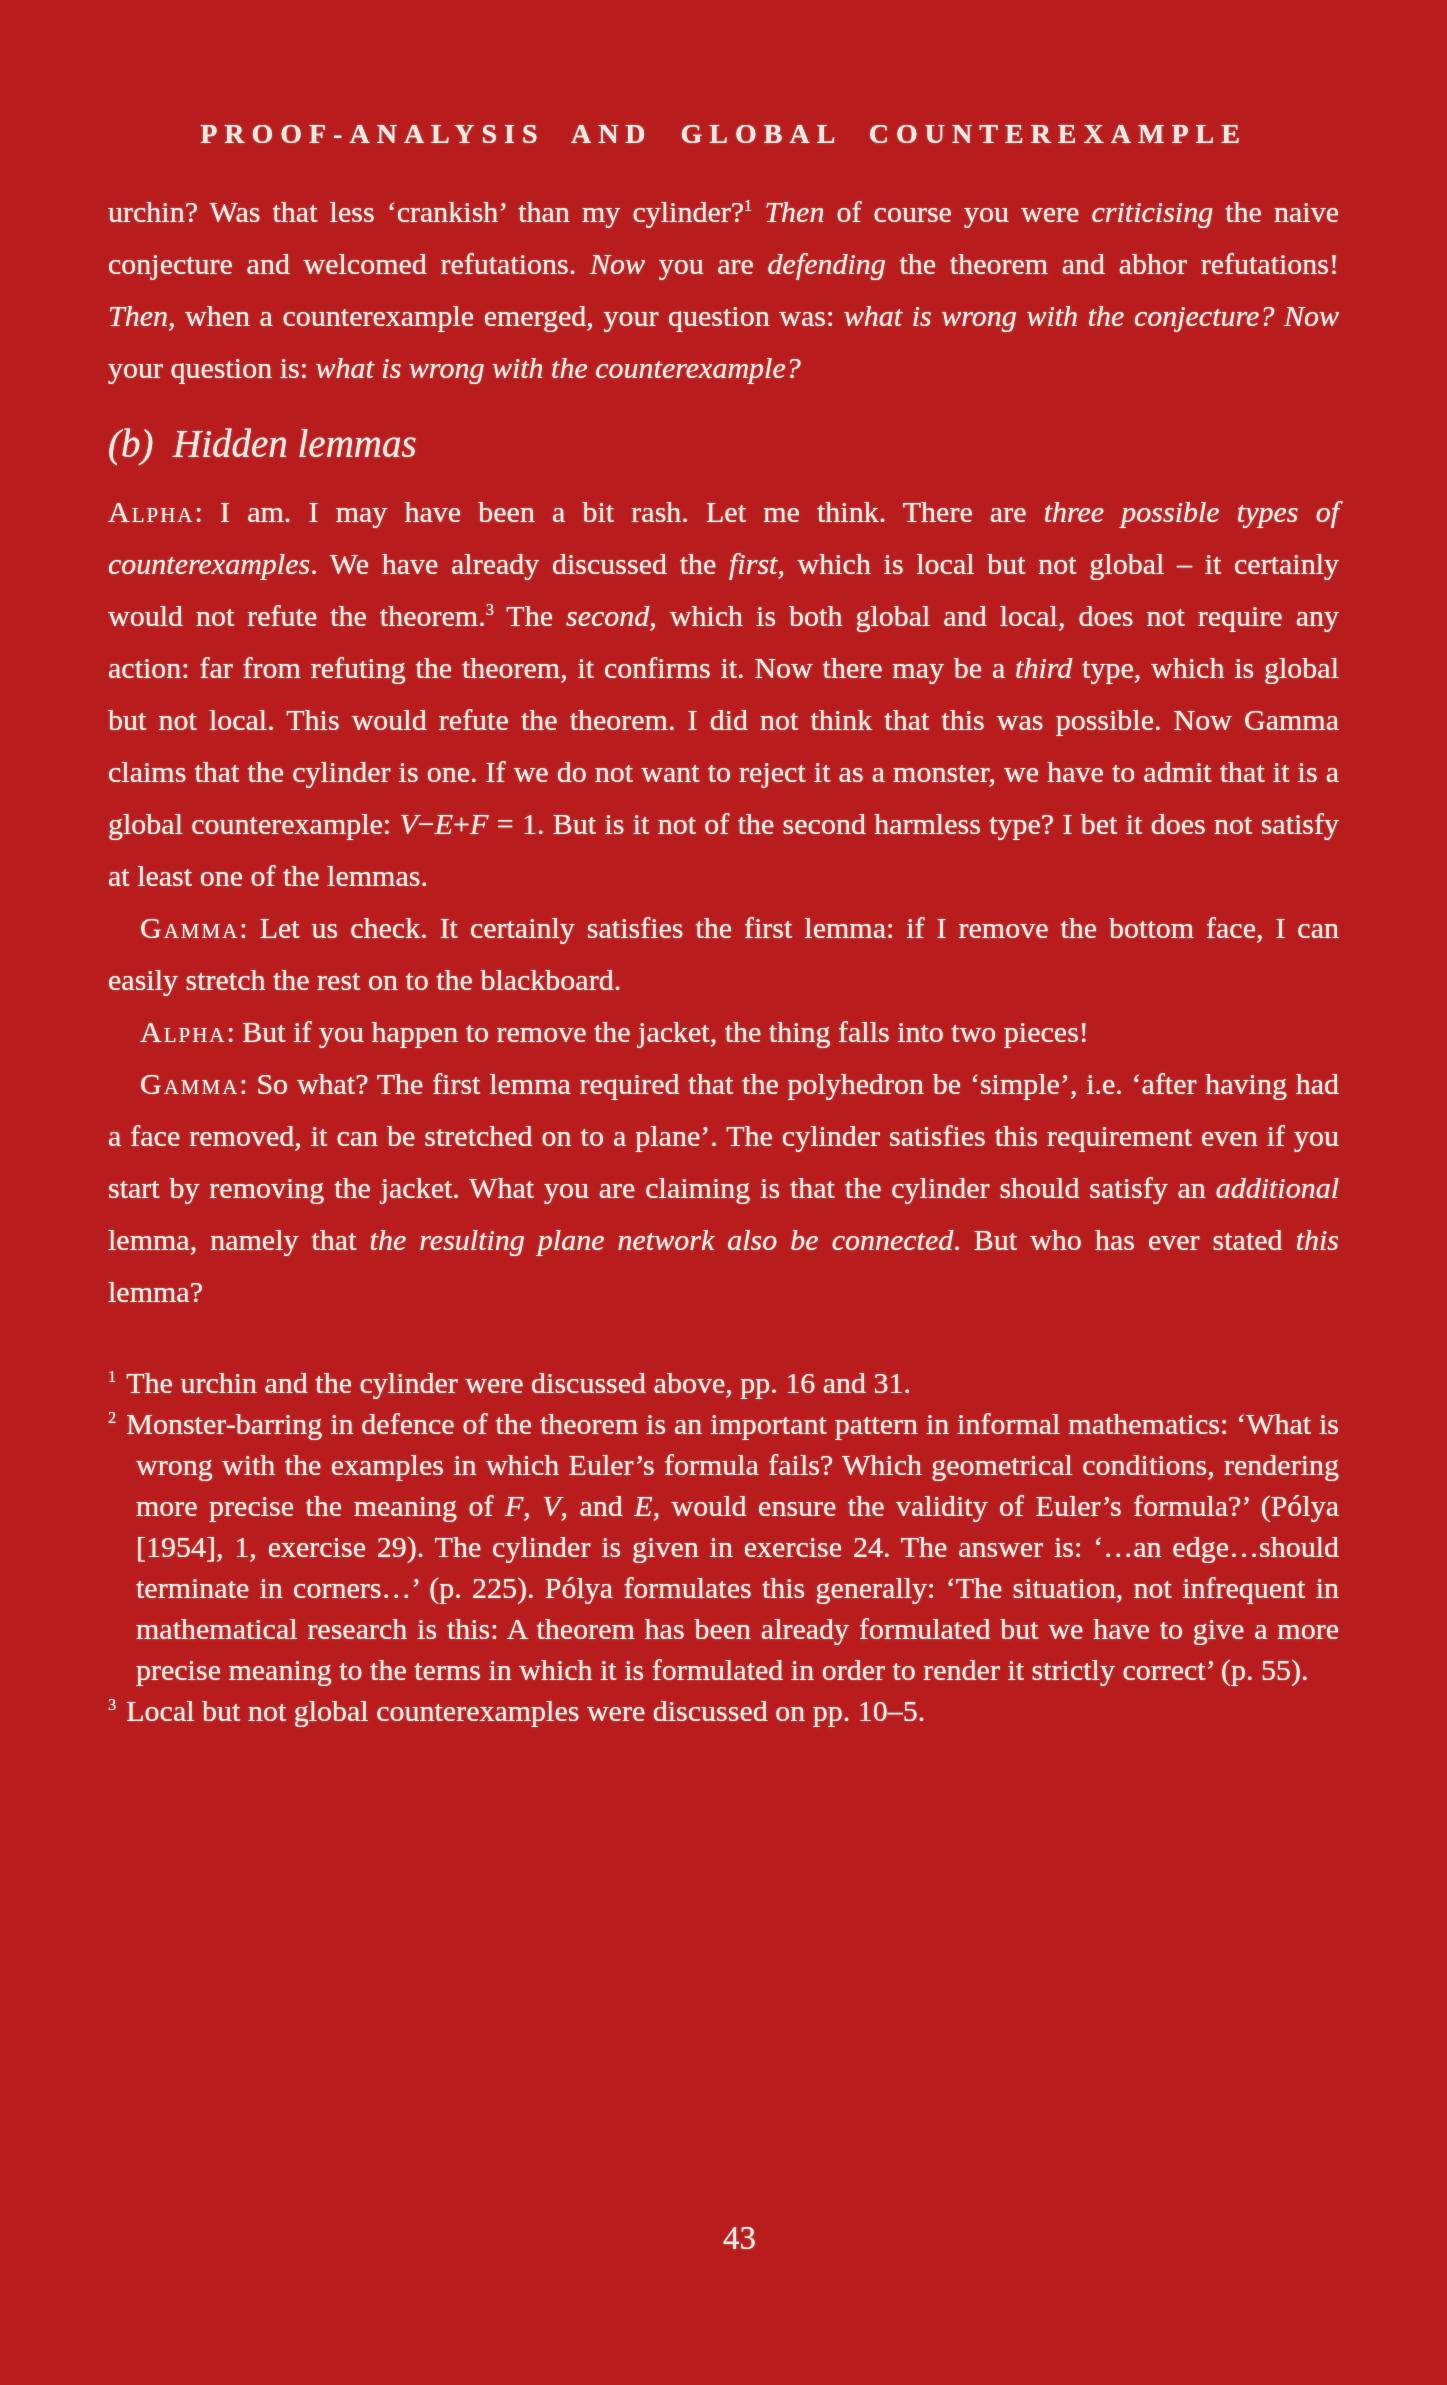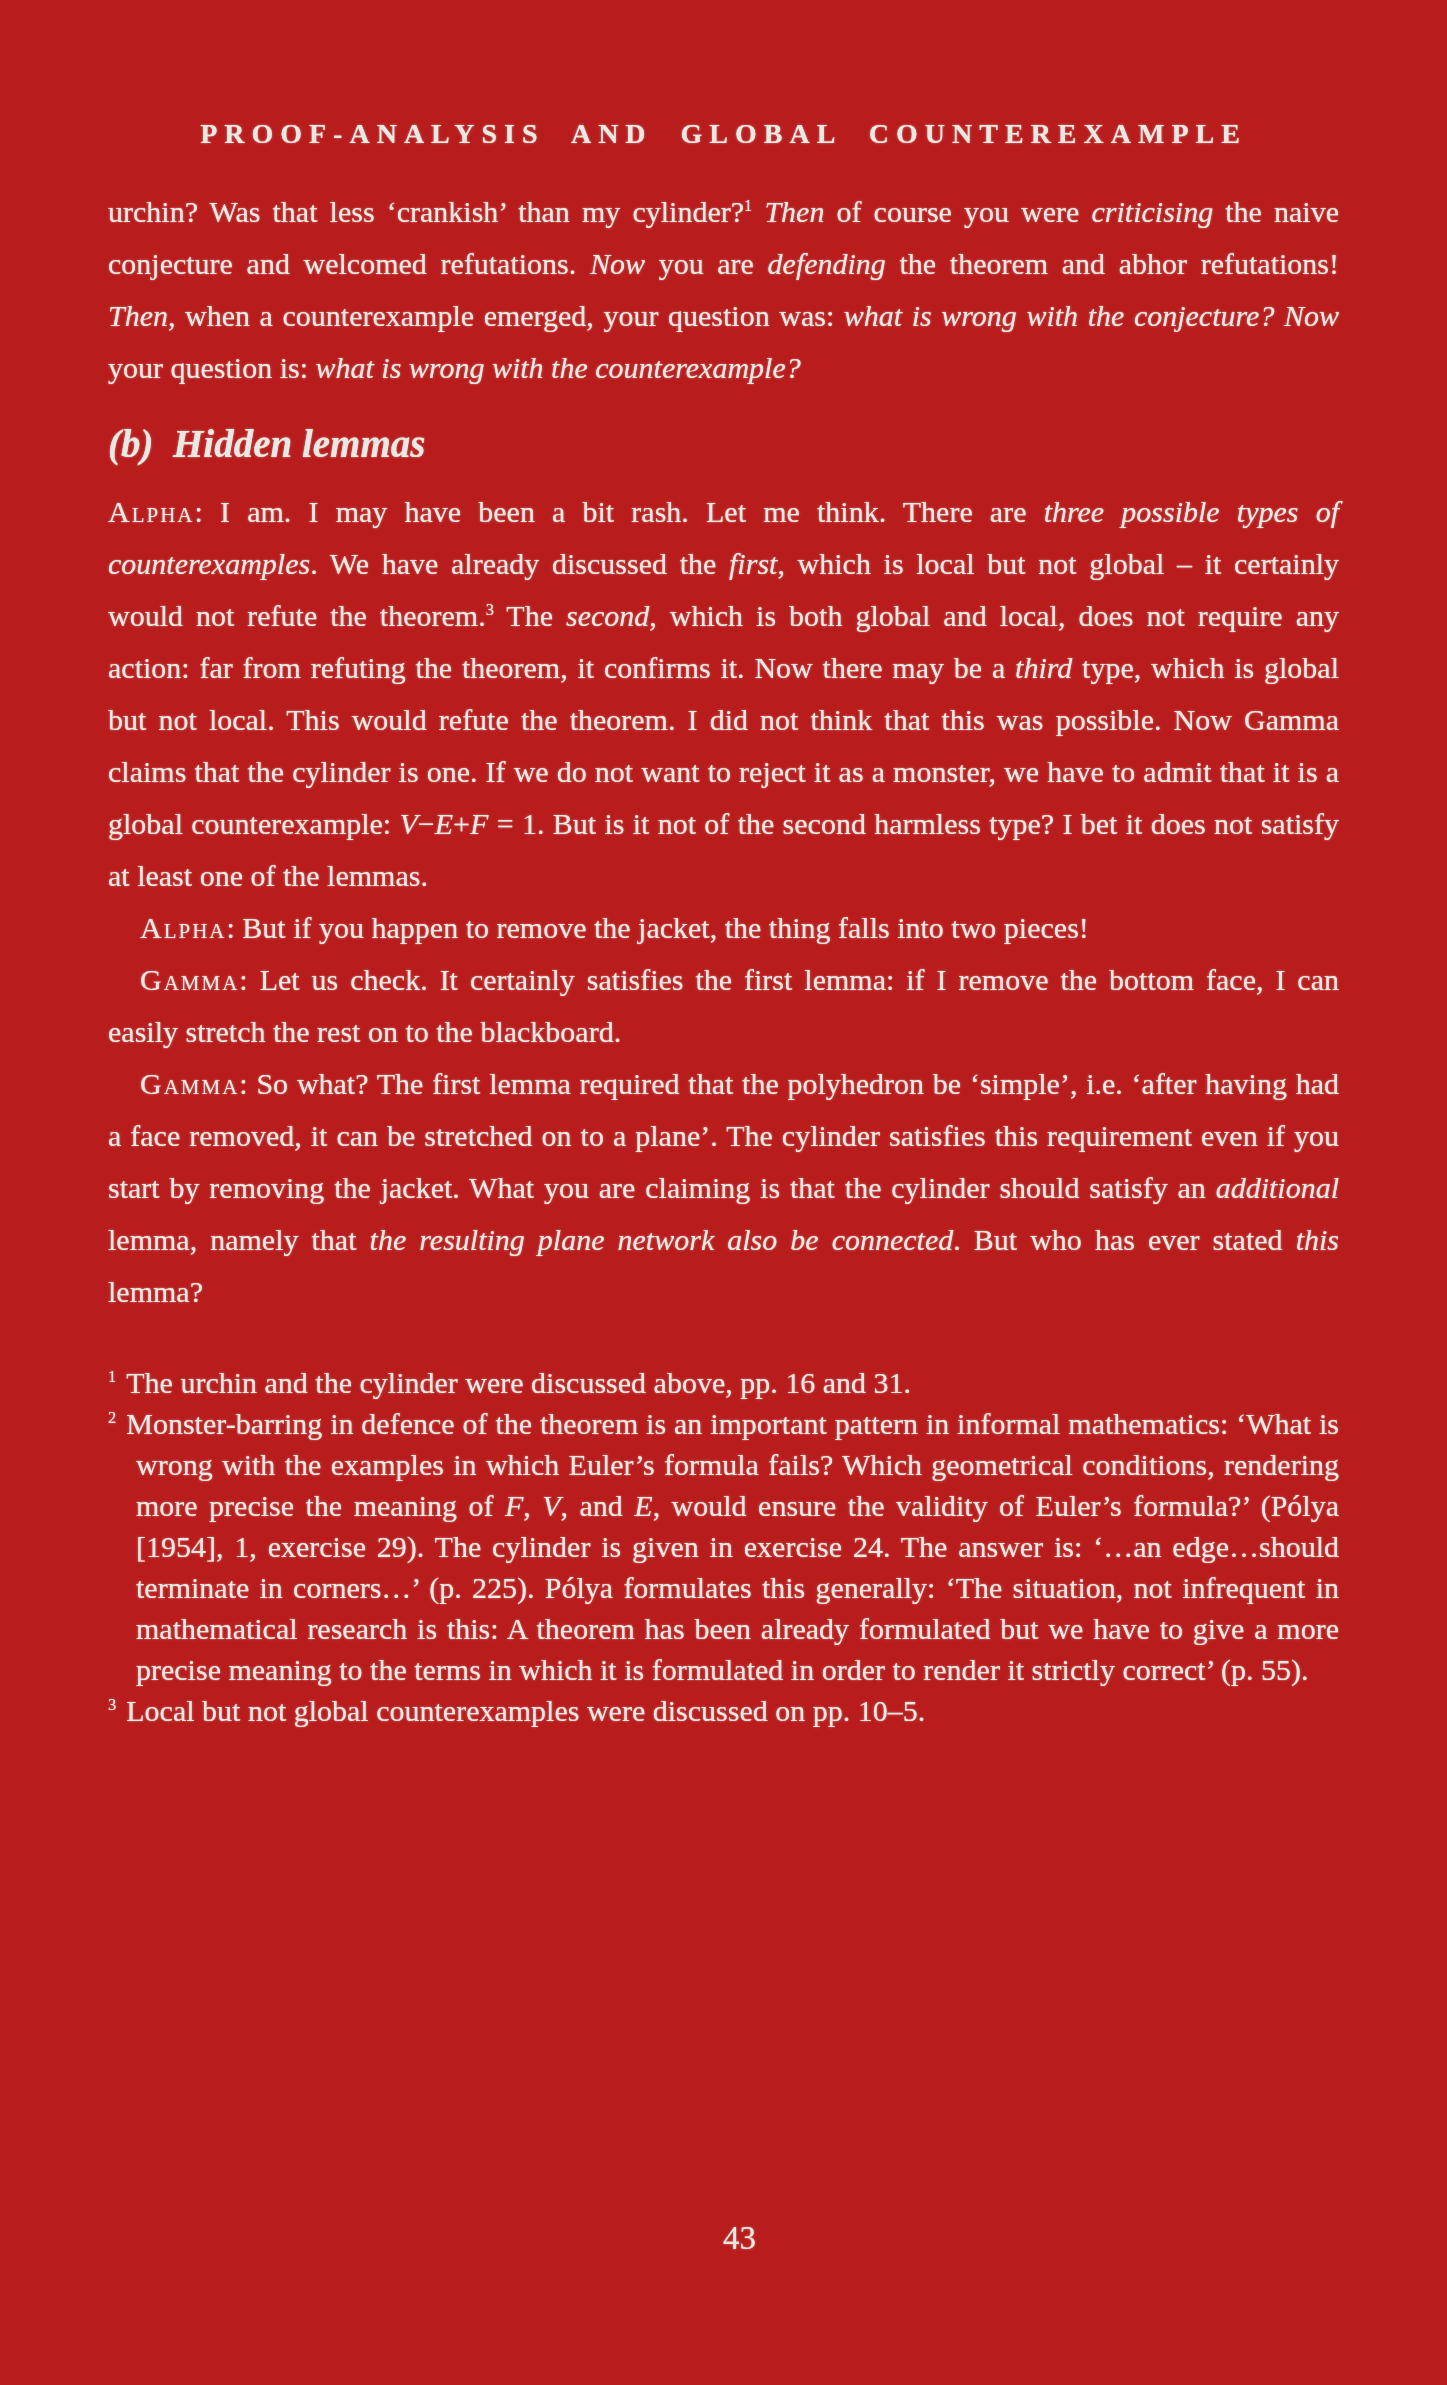--- a/index.html
+++ b/index.html
@@ -35,21 +35,21 @@
     line-height: 52px;
     text-align: justify;
   }
   .paragraph.indent {
     text-indent: 32px;
   }
   .heading {
     margin: 24px 0 16px 0;
     font-size: 39px;
     line-height: 52px;
-    font-weight: bold;
+    font-weight: normal;
     text-align: left;
   }
   .seg-normal { font-style: normal; }
   .seg-italic { font-style: italic; }
   .seg-smallcaps {
     font-variant: small-caps;
     letter-spacing: 2px;
   }
   .seg-sup {
     vertical-align: super;
@@ -82,22 +82,22 @@
 </head>
 <body>
 
 <div class="page" style="background: #b91c1c; color: rgb(233, 233, 228);">
   <header class="running-head">PROOF-ANALYSIS AND GLOBAL COUNTEREXAMPLE</header>
 
   <main class="body-text">
       <p class="paragraph"><span class="seg-normal">urchin? Was that less ‘crankish’ than my cylinder?</span><span class="seg-sup">1</span><span class="seg-normal"> </span><span class="seg-italic">Then</span><span class="seg-normal"> of course you were </span><span class="seg-italic">criticising</span><span class="seg-normal"> the naive conjecture and welcomed refutations. </span><span class="seg-italic">Now</span><span class="seg-normal"> you are </span><span class="seg-italic">defending</span><span class="seg-normal"> the theorem and abhor refutations! </span><span class="seg-italic">Then</span><span class="seg-normal">, when a counterexample emerged, your question was: </span><span class="seg-italic">what is wrong with the conjecture?</span><span class="seg-normal"> </span><span class="seg-italic">Now</span><span class="seg-normal"> your question is: </span><span class="seg-italic">what is wrong with the counterexample?</span></p>
       <h2 class="heading"><span class="seg-italic">(b) Hidden lemmas</span></h2>
       <p class="paragraph"><span class="seg-smallcaps">Alpha</span><span class="seg-normal">: I am. I may have been a bit rash. Let me think. There are </span><span class="seg-italic">three possible types of counterexamples</span><span class="seg-normal">. We have already discussed the </span><span class="seg-italic">first</span><span class="seg-normal">, which is local but not global – it certainly would not refute the theorem.</span><span class="seg-sup">3</span><span class="seg-normal"> The </span><span class="seg-italic">second</span><span class="seg-normal">, which is both global and local, does not require any action: far from refuting the theorem, it confirms it. Now there may be a </span><span class="seg-italic">third</span><span class="seg-normal"> type, which is global but not local. This would refute the theorem. I did not think that this was possible. Now Gamma claims that the cylinder is one. If we do not want to reject it as a monster, we have to admit that it is a global counterexample: </span><span class="seg-italic">V</span><span class="seg-normal">−</span><span class="seg-italic">E</span><span class="seg-normal">+</span><span class="seg-italic">F</span><span class="seg-normal"> = 1. But is it not of the second harmless type? I bet it does not satisfy at least one of the lemmas.</span></p>
+      <p class="paragraph indent"><span class="seg-smallcaps">Gamma</span><span class="seg-normal">: Let us check. It certainly satisfies the first lemma: if I remove the bottom face, I can easily stretch the rest on to the blackboard.</span></p>
       <p class="paragraph indent"><span class="seg-smallcaps">Alpha</span><span class="seg-normal">: But if you happen to remove the jacket, the thing falls into two pieces!</span></p>
-      <p class="paragraph indent"><span class="seg-smallcaps">Gamma</span><span class="seg-normal">: Let us check. It certainly satisfies the first lemma: if I remove the bottom face, I can easily stretch the rest on to the blackboard.</span></p>
       <p class="paragraph indent"><span class="seg-smallcaps">Gamma</span><span class="seg-normal">: So what? The first lemma required that the polyhedron be ‘simple’, i.e. ‘after having had a face removed, it can be stretched on to a plane’. The cylinder satisfies this requirement even if you start by removing the jacket. What you are claiming is that the cylinder should satisfy an </span><span class="seg-italic">additional</span><span class="seg-normal"> lemma, namely that </span><span class="seg-italic">the resulting plane network also be connected</span><span class="seg-normal">. But who has ever stated </span><span class="seg-italic">this</span><span class="seg-normal"> lemma?</span></p>
     </main>
 
   <section class="footnotes">
       <p class="footnote"><span class="seg-sup marker">1</span><span class="seg-normal">The urchin and the cylinder were discussed above, pp. 16 and 31.</span></p>
       <p class="footnote"><span class="seg-sup marker">2</span><span class="seg-normal">Monster-barring in defence of the theorem is an important pattern in informal mathematics: ‘What is wrong with the examples in which Euler’s formula fails? Which geometrical conditions, rendering more precise the meaning of </span><span class="seg-italic">F</span><span class="seg-normal">, </span><span class="seg-italic">V</span><span class="seg-normal">, and </span><span class="seg-italic">E</span><span class="seg-normal">, would ensure the validity of Euler’s formula?’ (Pólya [1954], 1, exercise 29). The cylinder is given in exercise 24. The answer is: ‘…an edge…should terminate in corners…’ (p. 225). Pólya formulates this generally: ‘The situation, not infrequent in mathematical research is this: A theorem has been already formulated but we have to give a more precise meaning to the terms in which it is formulated in order to render it strictly correct’ (p. 55).</span></p>
       <p class="footnote"><span class="seg-sup marker">3</span><span class="seg-normal">Local but not global counterexamples were discussed on pp. 10–5.</span></p>
     </section>
 
   <footer class="page-number">43</footer>

